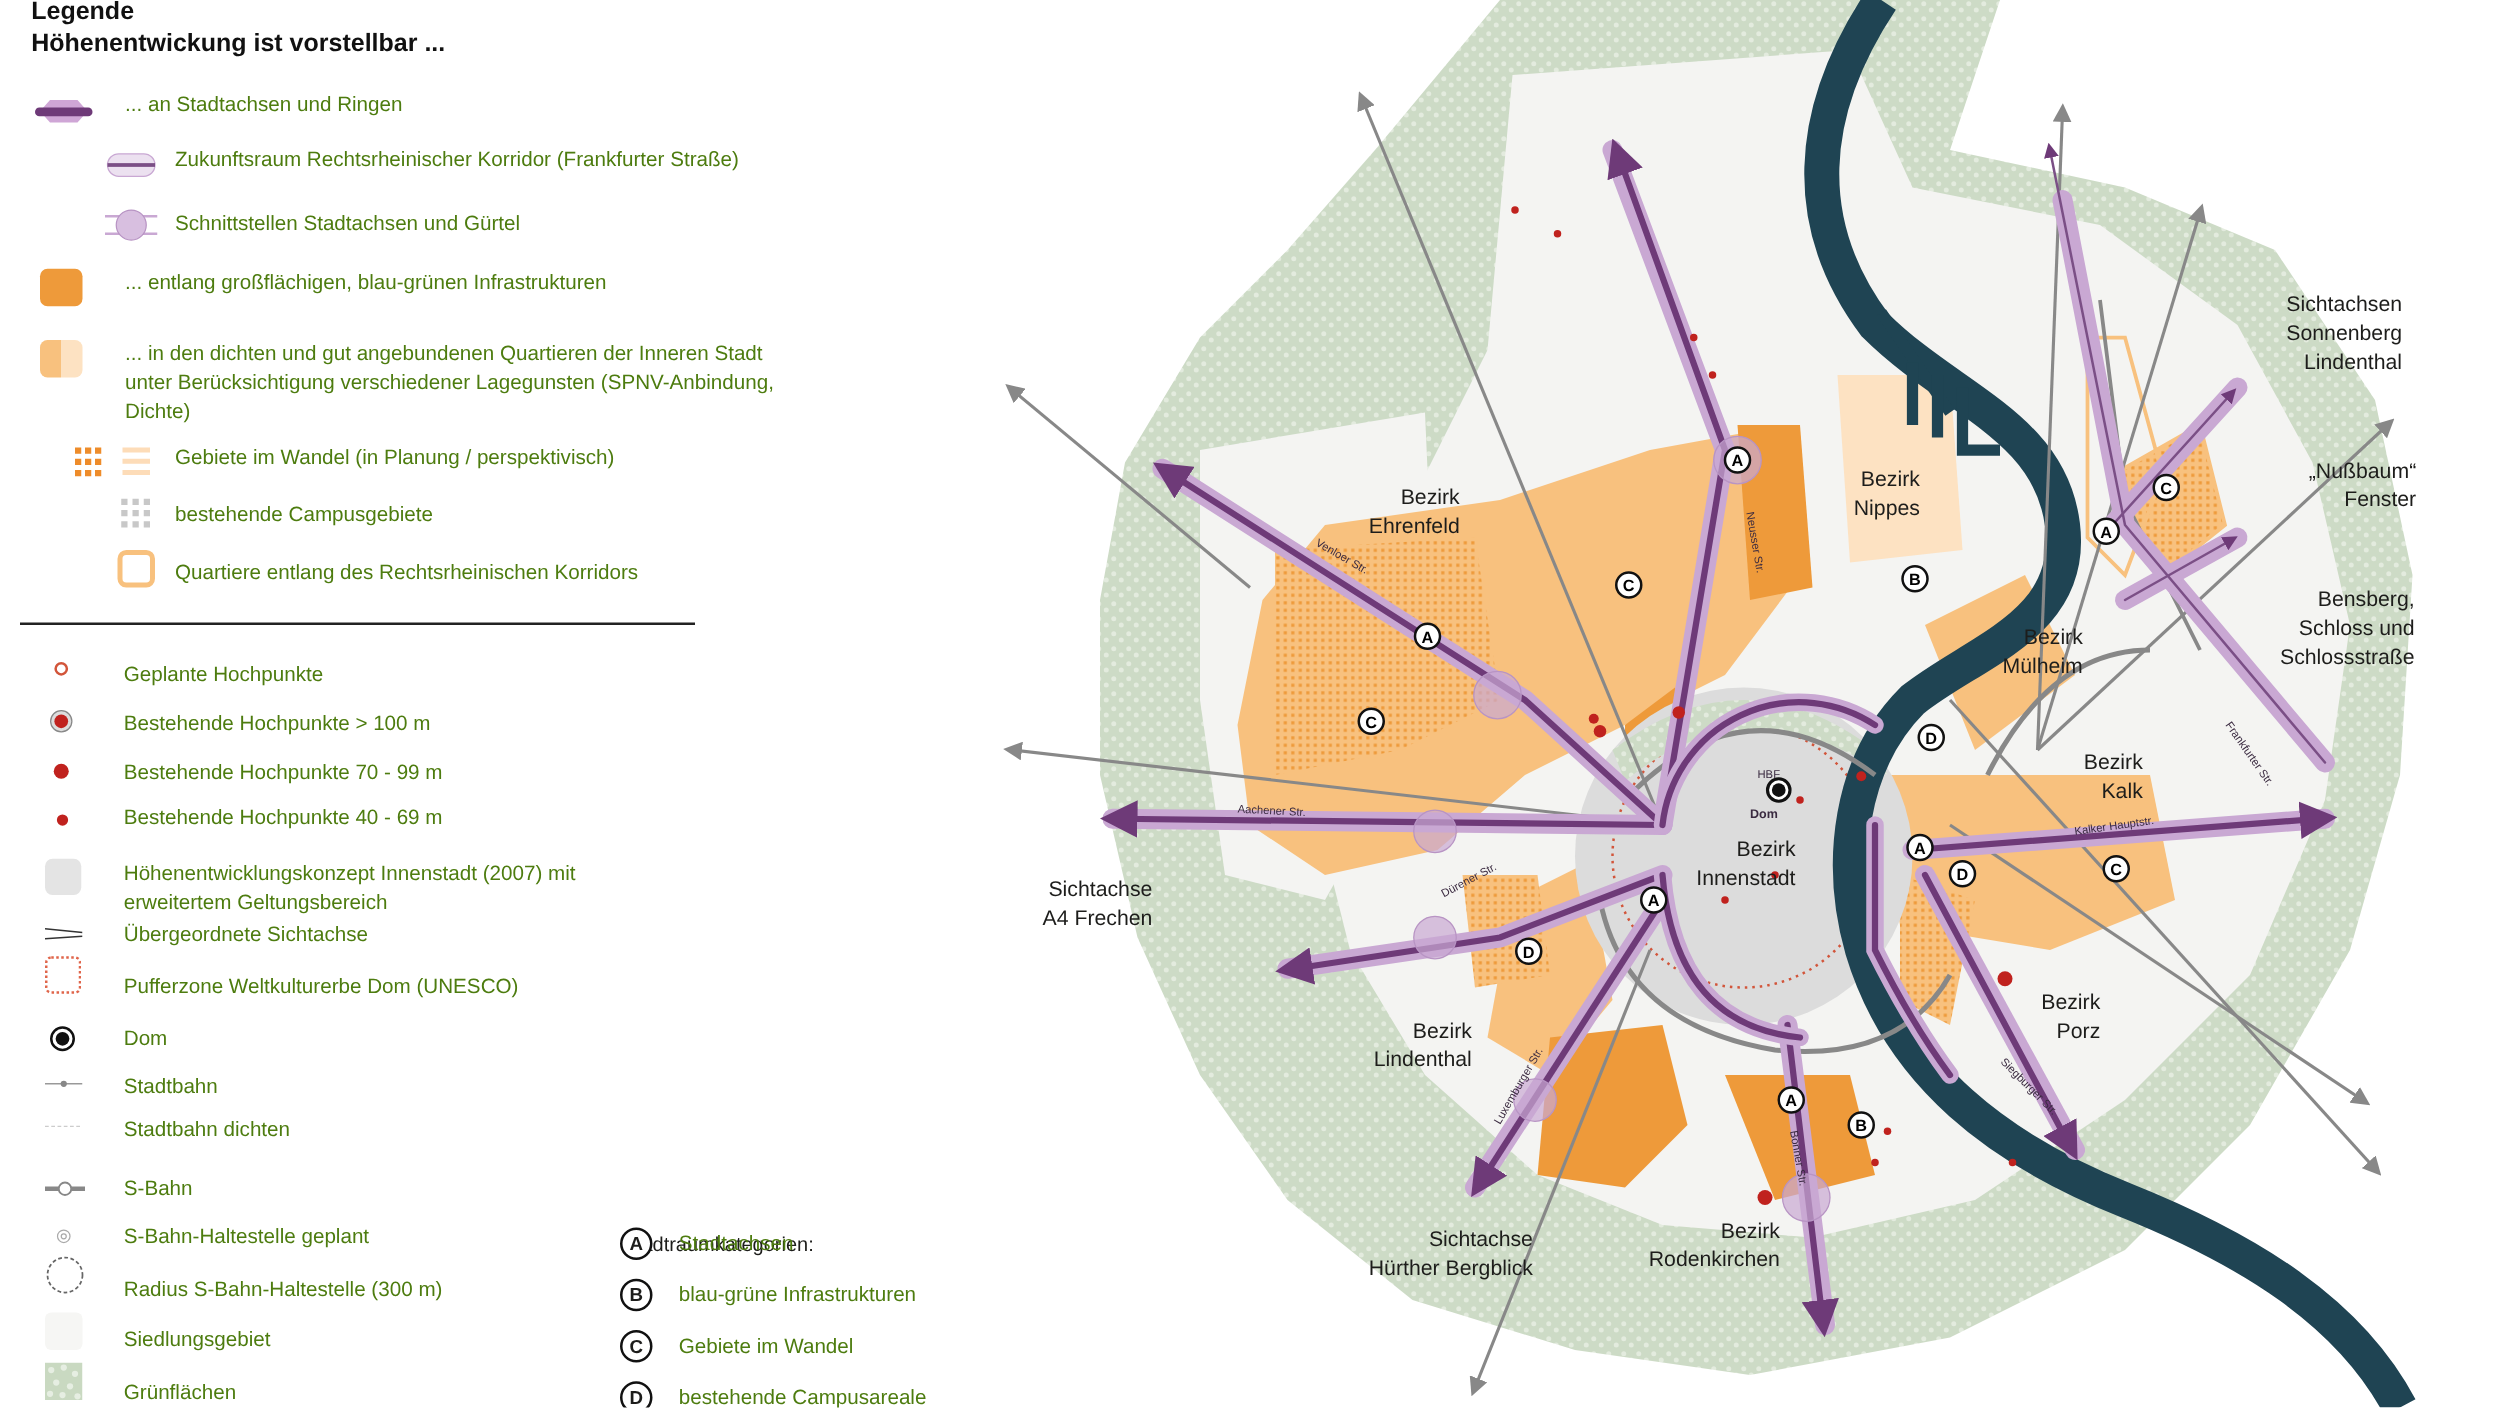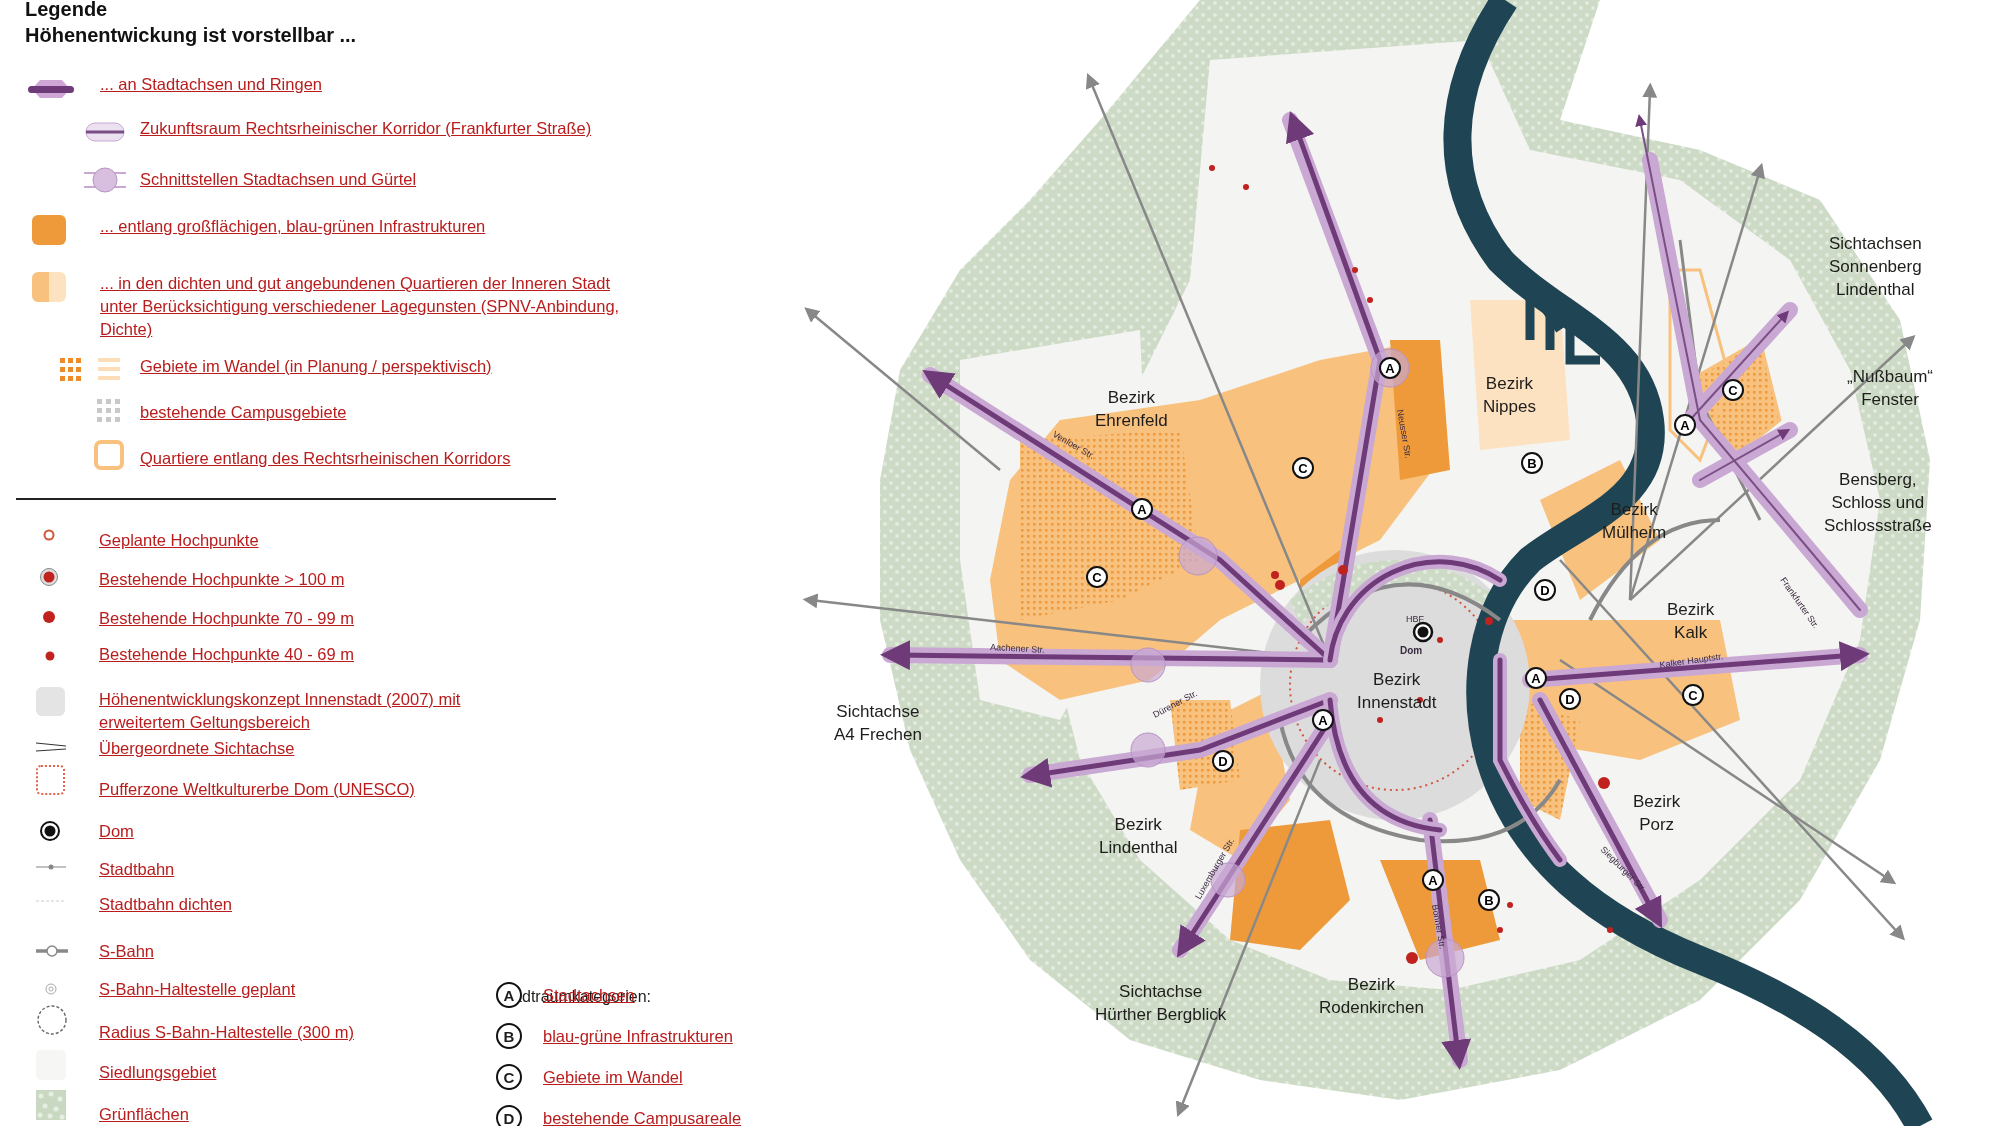--- a/index.html
+++ b/index.html
@@ -1,28 +1,28 @@
 <!DOCTYPE html>
 <html><head>
 <meta charset="utf-8">
 <style>
   * { box-sizing: border-box; margin: 0; padding: 0; }
   html, body { width: 2000px; height: 1126px; background: #ffffff; overflow: hidden; }
   body { position: relative; font-family: "Liberation Sans", "DejaVu Sans", sans-serif; color: #1d1d1b; }
   .legend { position: absolute; left: 0; top: 0; width: 790px; height: 1126px; }
   .lg-title { position: absolute; left: 25px; font-weight: bold; font-size: 20px; color: #111; }
   .lg-sym { position: absolute; }
-  .lg-text { position: absolute; font-size: 16.5px; line-height: 23px; color: #b91c1c; white-space: nowrap; text-decoration: underline; }
+  .lg-text { position: absolute; font-size: 16.5px; line-height: 23px; color: #4d7c0f; white-space: nowrap; }
   .lg-text.wrap { white-space: normal; width: 520px; }
   .divider { position: absolute; left: 16px; top: 498px; width: 540px; height: 2px; background: #222; }
   .cat-title { position: absolute; left: 498px; top: 988px; font-weight: normal; font-size: 16px; }
   .cat-circle { position: absolute; width: 26px; height: 26px; border: 2.5px solid #111; border-radius: 50%; font-weight: bold; font-size: 15px; display: flex; align-items: center; justify-content: center; background: #fff; }
   .map { position: absolute; left: 790px; top: 0; width: 1210px; height: 1126px; }
   .map svg { position: absolute; left: 0; top: 0; }
-  .map-label { position: absolute; font-size: 17px; line-height: 23px; text-align: center; color: #1d1d1b; white-space: nowrap; }
+  .map-label { position: absolute; font-size: 17px; line-height: 23px; text-align: right; color: #1d1d1b; white-space: nowrap; }
 </style>
 </head>
 <body>
 
 <div class="legend">
   <div class="lg-title" style="top:-2px;">Legende</div>
   <div class="lg-title" style="top:24px;">Höhenentwickung ist vorstellbar ...</div>
 
   <svg class="lg-sym" style="left:26px;top:76px" width="50" height="26">
     <path d="M6 13 L14 4 H36 L44 13 L36 22 H14 Z" fill="#cfa6d6"></path>

